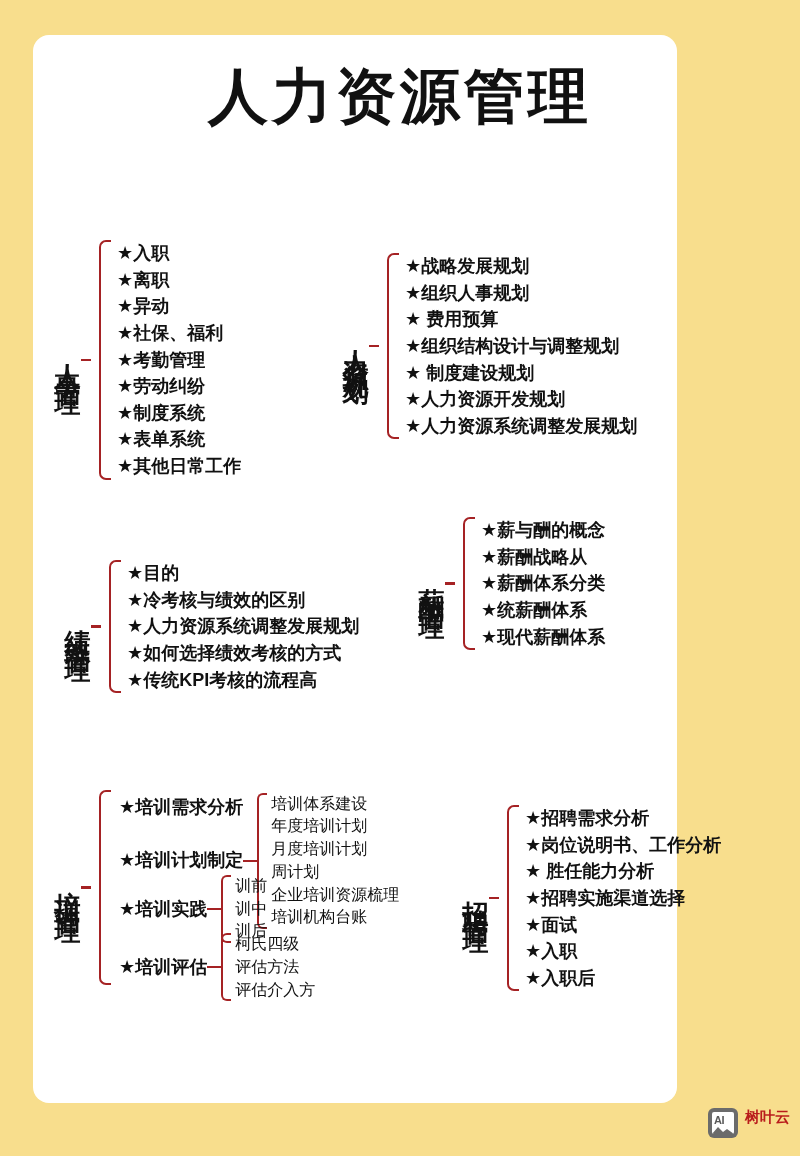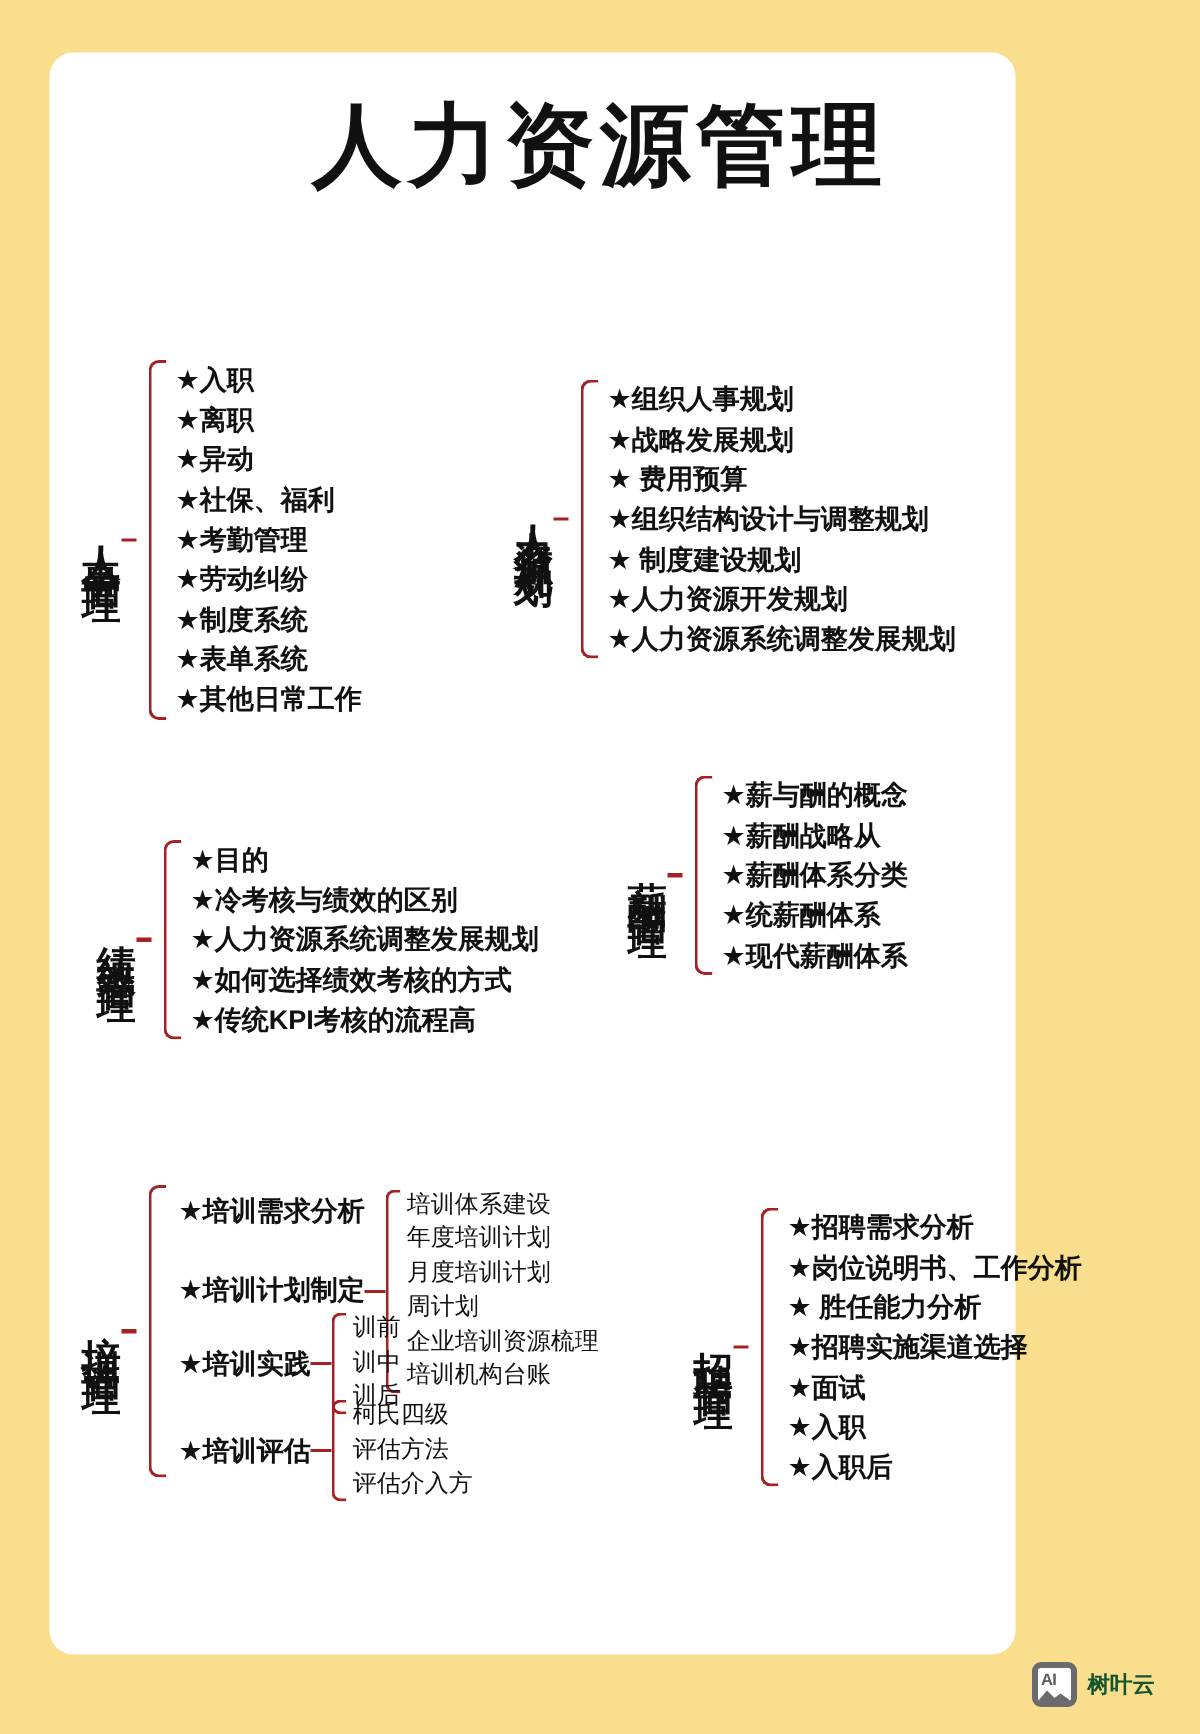--- a/index.html
+++ b/index.html
@@ -69,40 +69,40 @@
   .sub-bracket {
     align-self: stretch; width: 10px;
     border: 2.5px solid #a52224; border-right: none;
     border-radius: 6px 0 0 6px; flex: none;
   }
   .sub-items { padding-left: 4px; }
   .sub-item { font-size: 16px; color: #111; font-weight: 400; line-height: 1.42; white-space: nowrap; }
 
   
   .watermark {
-    position: absolute; left: 688px; top: 1108px;
-    display: flex; align-items: center; gap: 7px;
+    position: absolute; left: 708px; top: 1108px;
+    display: flex; gap: 7px;
   }
   .wm-icon {
     width: 30px; height: 30px; border-radius: 6px;
     background: #6b6b6b; position: relative; flex: none;
   }
   .wm-icon .inner {
     position: absolute; left: 4px; top: 4px; right: 4px; bottom: 4px;
     background: #ffffff; border-radius: 2px; overflow: hidden;
   }
   .wm-icon .ai {
     position: absolute; left: 2px; top: 3px;
     font-size: 11px; font-weight: 900; color: #5a5a5a;
     letter-spacing: -0.5px; line-height: 1;
   }
   .wm-icon .hill {
     position: absolute; bottom: 0; left: 0; width: 100%; height: 10px;
   }
-  .wm-text { font-size: 15px; font-weight: 700; color: #14532d; white-space: nowrap; }
+  .wm-text { font-size: 15px; font-weight: 700; color: #b91c1c; white-space: nowrap; }
 </style>
 </head>
 <body>
 
 <div class="card">
 
   <div class="title-block">
     <div class="title-main">人力资源管理</div>
   </div>
 
@@ -125,22 +125,22 @@
     </div>
   </div>
 
   <div class="group" style="left:310px; top:218px;">
     <div class="group-label" style="letter-spacing:6px;">人力资源规划</div>
     <div class="connector">
         <div class="stem"></div>
       </div>
     <div class="bracket"></div>
     <div class="items">
+      <div class="item">★战略发展规划</div>
       <div class="item">★组织人事规划</div>
-      <div class="item">★战略发展规划</div>
       <div class="item">★ 费用预算</div>
       <div class="item">★组织结构设计与调整规划</div>
       <div class="item">★ 制度建设规划</div>
       <div class="item">★人力资源开发规划</div>
       <div class="item">★人力资源系统调整发展规划</div>
     </div>
   </div>
 
   <div class="group" style="left:32px; top:525px;">
     <div class="group-label">绩效管理</div>

